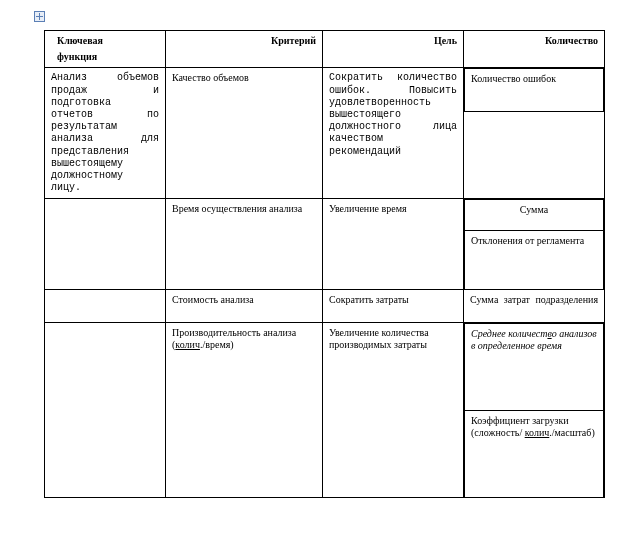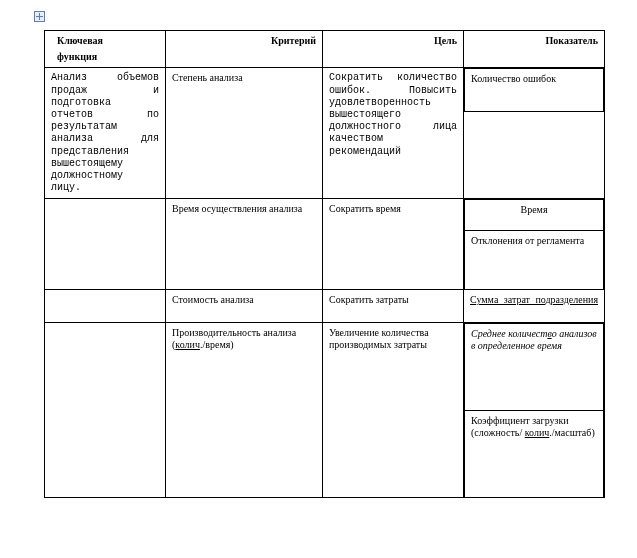--- a/index.html
+++ b/index.html
@@ -103,21 +103,20 @@
     padding: 4px 6px 7px 6px;
   }
   .sub-cell.last {
     border-bottom: none;
   }
   .nopad { padding: 0 !important; }
   .underline { text-decoration: underline; }
   .spread { 
     text-align: justify;
     text-align-last: justify;
-    text-decoration: underline;
   }
 </style>
 </head>
 <body>
 
 <div class="page">
 
   <div class="move-handle"></div>
 
   <table class="doc-table">
@@ -128,47 +127,47 @@
       <col class="col4">
     </colgroup>
     <tbody>
       <tr class="hdr">
         <td class="two-line">
           <span class="l1">Ключевая</span>
           <span class="l2">функция</span>
         </td>
         <td>Критерий</td>
         <td>Цель</td>
-        <td>Показатель</td>
+        <td>Количество</td>
       </tr>
 
       <tr>
         <td class="just">Анализ объемов продаж и подготовка отчетов по результатам анализа для представления вышестоящему должностному лицу.</td>
-        <td>Степень анализа</td>
+        <td>Качество объемов</td>
         <td class="just">Сократить количество ошибок. Повысить удовлетворенность вышестоящего должностного лица качеством рекомендаций</td>
         <td class="nopad">
           <table class="nested">
             <tbody>
               <tr>
                   <td class="sub-cell" style="height:34px;">Количество ошибок</td>
                 </tr>
             </tbody>
           </table>
         </td>
       </tr>
 
       <tr>
         <td></td>
         <td>Время осуществления анализа</td>
-        <td>Сократить время</td>
+        <td>Увеличение время</td>
         <td class="nopad">
           <table class="nested">
             <tbody>
               <tr>
-                  <td class="sub-cell center" style="height:22px;">Время</td>
+                  <td class="sub-cell center" style="height:22px;">Сумма</td>
                 </tr>
               <tr>
                   <td class="sub-cell last" style="height:50px;">Отклонения от регламента</td>
                 </tr>
             </tbody>
           </table>
         </td>
       </tr>
 
       <tr>

